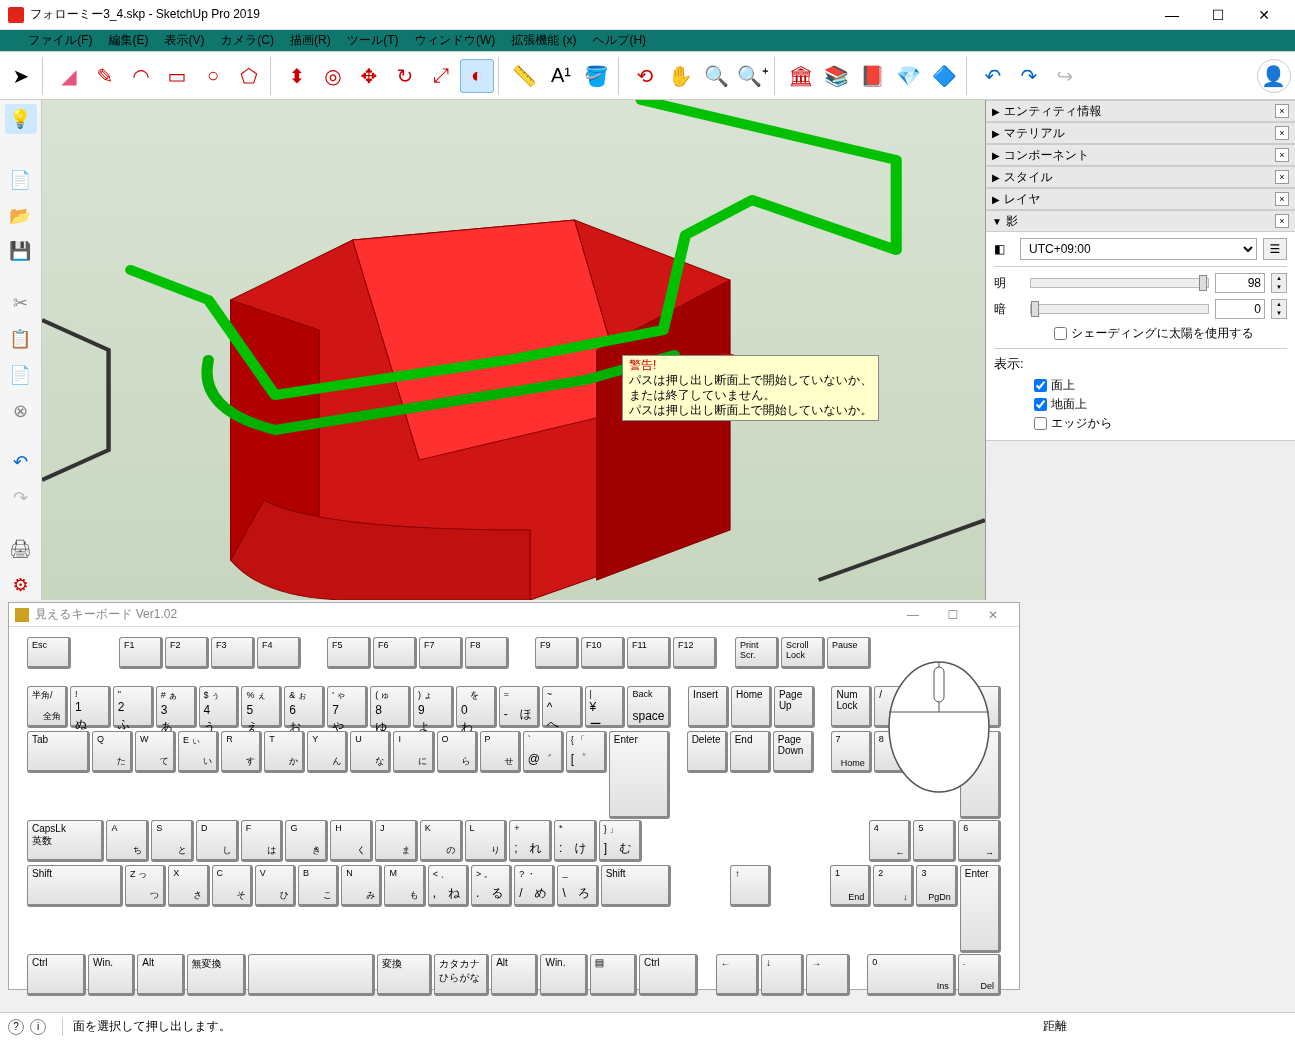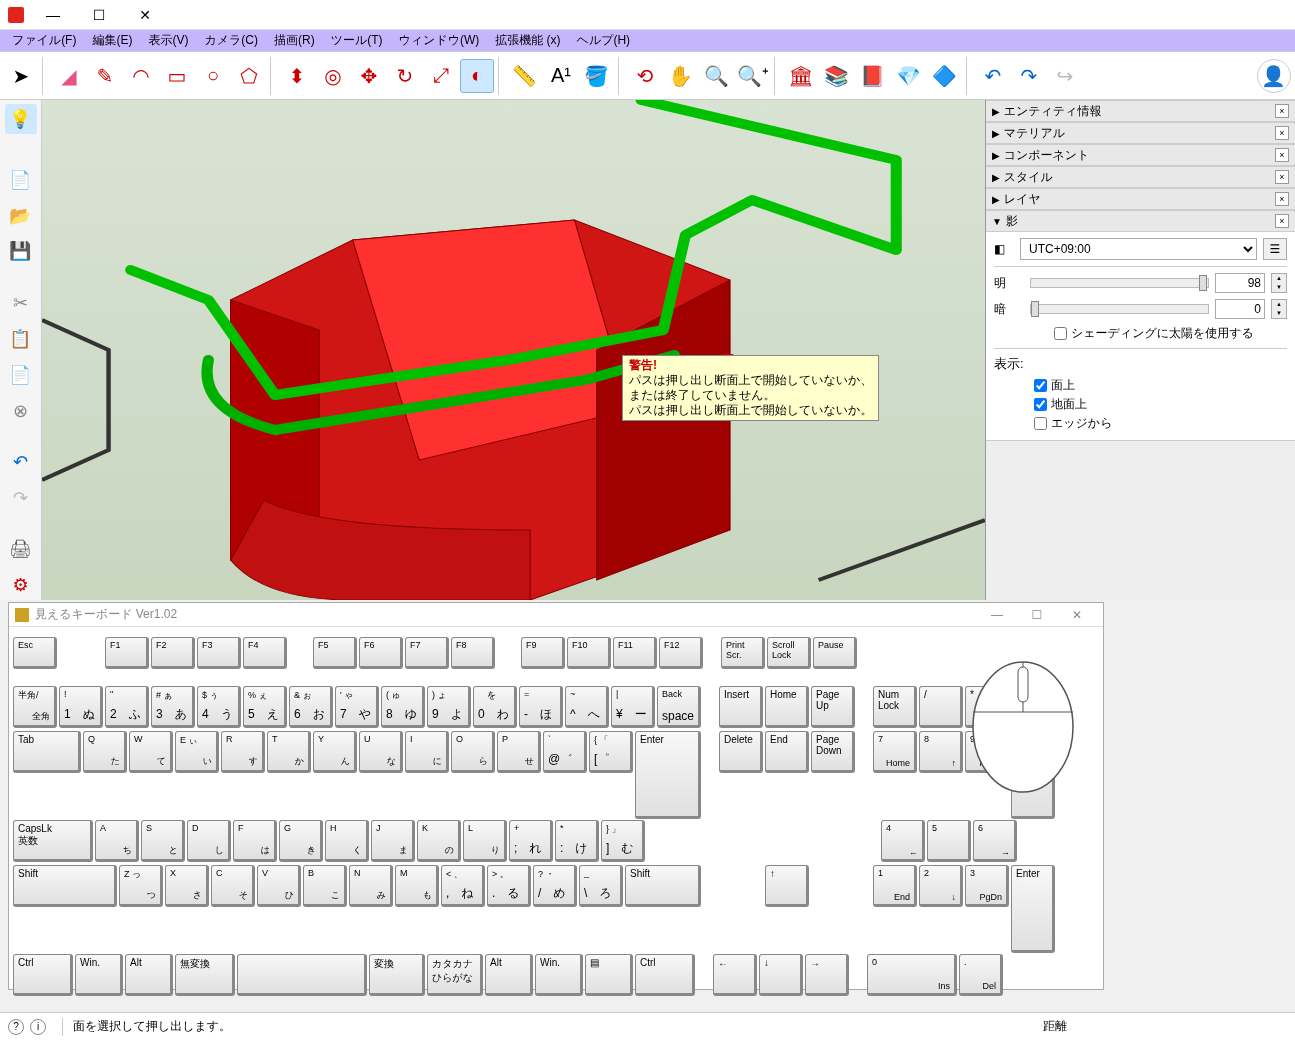--- a/index.html
+++ b/index.html
@@ -5,39 +5,39 @@
 * { margin: 0; padding: 0; box-sizing: border-box; font-family: "Meiryo UI", "MS UI Gothic", sans-serif; font-size: 12px; }
 body { background: #f0f0f0; width: 1295px; height: 1040px; overflow: hidden; position: relative; }
 
 
 .titlebar { height: 30px; background: #fff; display: flex; align-items: center; padding: 0 8px; border-bottom: 1px solid #ddd; }
 .titlebar .app-icon { width: 16px; height: 16px; background: #e2231a; border-radius: 2px; margin-right: 6px; }
 .titlebar .title { flex: 1; font-size: 12px; }
 .titlebar .win-btn { width: 46px; height: 30px; display: flex; align-items: center; justify-content: center; font-size: 14px; }
 
 
-.menubar { height: 22px; background: #c4b5fd; display: flex; padding: 0 4px; border-bottom: 1px solid #ccc; }
+.menubar { height: 22px; background: #0f766e; display: flex; padding: 0 20px; border-bottom: 1px solid #ccc; }
 .menubar .menu-item { padding: 2px 8px; font-size: 12px; }
 
 
 .toolbar { height: 48px; background: #fff; display: flex; align-items: center; padding: 0 4px; border-bottom: 1px solid #ccc; gap: 2px; }
 .toolbar .tsep { width: 6px; height: 38px; border-left: 1px solid #ccc; margin: 0 2px; }
 .toolbar .tbtn { width: 34px; height: 34px; display: flex; align-items: center; justify-content: center; border: 1px solid transparent; border-radius: 3px; font-size: 20px; }
 .toolbar .tbtn.active { background: #cde8ff; border-color: #7ab8e0; }
 
 
 .main { display: flex; height: 500px; }
 .left-toolbar { width: 42px; background: #f5f5f5; border-right: 1px solid #ccc; display: flex; flex-direction: column; align-items: center; padding-top: 4px; gap: 6px; }
 .left-toolbar .lbtn { width: 32px; height: 32px; display: flex; align-items: center; justify-content: center; font-size: 18px; border-radius: 3px; }
 .left-toolbar .lbtn.hl { background: #cde8ff; }
 
 .viewport { flex: 1; position: relative; background: linear-gradient(#d9e3d4 0%, #c8d6c0 100%); overflow: hidden; }
 .viewport svg { width: 100%; height: 100%; }
 .tooltip-warn { position: absolute; left: 580px; top: 255px; background: #ffffcc; border: 1px solid #888; padding: 2px 6px; font-size: 11px; line-height: 1.25; }
-.tooltip-warn .warn-title { color: #c00; font-weight: bold; }
+.tooltip-warn .warn-title { color: #c00; font-weight: normal; }
 
 
 .tray { width: 310px; background: #eee; border-left: 1px solid #999; display: flex; flex-direction: column; }
 .tray-title { background: #eee; height: 20px; display: flex; align-items: center; padding: 0 6px; border-bottom: 1px solid #bbb; justify-content: space-between; }
 .tray-title .pin { font-size: 10px; }
 .panel-hdr { background: #e8e8e8; height: 22px; display: flex; align-items: center; padding: 0 6px; border: 1px solid #ccc; border-left: none; border-right: none; font-size: 12px; justify-content: space-between; }
 .panel-hdr .arrow { margin-right: 4px; font-size: 10px; }
 .panel-hdr .xbtn { width: 14px; height: 14px; border: 1px solid #999; display: flex; align-items: center; justify-content: center; font-size: 9px; background: #fff; }
 .shadow-body { background: #fff; padding: 6px 8px; font-size: 12px; border-bottom: 1px solid #ccc; }
 .shadow-row { display: flex; align-items: center; margin-bottom: 6px; gap: 6px; }
@@ -53,46 +53,47 @@
 .spinner { width: 16px; height: 20px; background: #eee; border: 1px solid #aaa; display: flex; flex-direction: column; }
 .spinner div { flex: 1; font-size: 6px; text-align: center; line-height: 8px; }
 .gray-slider { flex: 1; height: 10px; background: #eee; border: 1px solid #bbb; position: relative; }
 .gray-slider .thumb { position: absolute; width: 8px; height: 16px; background: #ddd; border: 1px solid #888; top: -4px; }
 .chk-row { display: flex; align-items: center; gap: 4px; margin: 2px 0 2px 40px; }
 .chk-row.indent0 { margin-left: 60px; }
 .section-label { font-size: 13px; margin: 4px 0; }
 hr.sep { border: none; border-top: 1px solid #ccc; margin: 6px 0; }
 
 
-.kbd-window { position: absolute; left: 8px; top: 602px; width: 1096px; height: 388px; background: #fff; border: 1px solid #aaa; }
+.kbd-window { position: absolute; left: 8px; top: 602px; width: 1012px; height: 388px; background: #fff; border: 1px solid #aaa; }
 .kbd-title { height: 24px; display: flex; align-items: center; padding: 0 6px; background: #fff; color: #888; border-bottom: 1px solid #ddd; }
 .kbd-title .kicon { width: 14px; height: 14px; background: #cca020; margin-right: 6px; }
 .kbd-title .ktext { flex: 1; font-size: 12px; }
 .kbd-title .kbtn { width: 40px; text-align: center; color: #888; }
 .kbd-menu { height: 20px; padding: 0 8px; display: flex; align-items: center; color: #999; font-size: 12px; border-bottom: 1px solid #eee; }
-.kbd-area { position: relative; padding: 10px 4px; }
+.kbd-area { position: relative; padding: 10px 18px; }
 .krow { display: flex; gap: 2px; margin-bottom: 3px; }
 .key { height: 42px; background: linear-gradient(#f8f8f8,#e0e0e0); border: 1px solid #888; border-right-width: 3px; border-bottom-width: 3px; border-radius: 3px; font-size: 10px; padding: 2px 4px; display: flex; flex-direction: column; justify-content: space-between; position: relative; }
 .key.small { height: 32px; font-size: 9px; }
 .key .tl { font-size: 9px; }
 .key .br { font-size: 9px; text-align: right; }
 .kspacer { }
 .mouse-box { position: absolute; right: 20px; top: 10px; width: 120px; height: 160px; }
 
 
 .statusbar { position: absolute; left: 0; bottom: 0; width: 100%; height: 28px; background: #fff; border-top: 1px solid #ccc; display: flex; align-items: center; padding: 0 8px; font-size: 13px; }
 .statusbar .sicon { width: 16px; height: 16px; border: 1px solid #888; border-radius: 50%; margin-right: 6px; display: flex; align-items: center; justify-content: center; font-size: 10px; }
 .statusbar .ssep { width: 1px; height: 18px; background: #ccc; margin: 0 10px; }
 .statusbar .dist { margin-left: auto; margin-right: 220px; }
 </style>
 </head>
 <body>
 
 <div class="titlebar">
   <div class="app-icon"></div>
+  <div class="title">フォローミー3_4.skp - SketchUp Pro 2019</div>
   <div class="win-btn">—</div>
   <div class="win-btn">☐</div>
   <div class="win-btn close">✕</div>
 </div>
 
 <div class="menubar">
   <div class="menu-item">ファイル(F)</div>
   <div class="menu-item">編集(E)</div>
   <div class="menu-item">表示(V)</div>
   <div class="menu-item">カメラ(C)</div>

